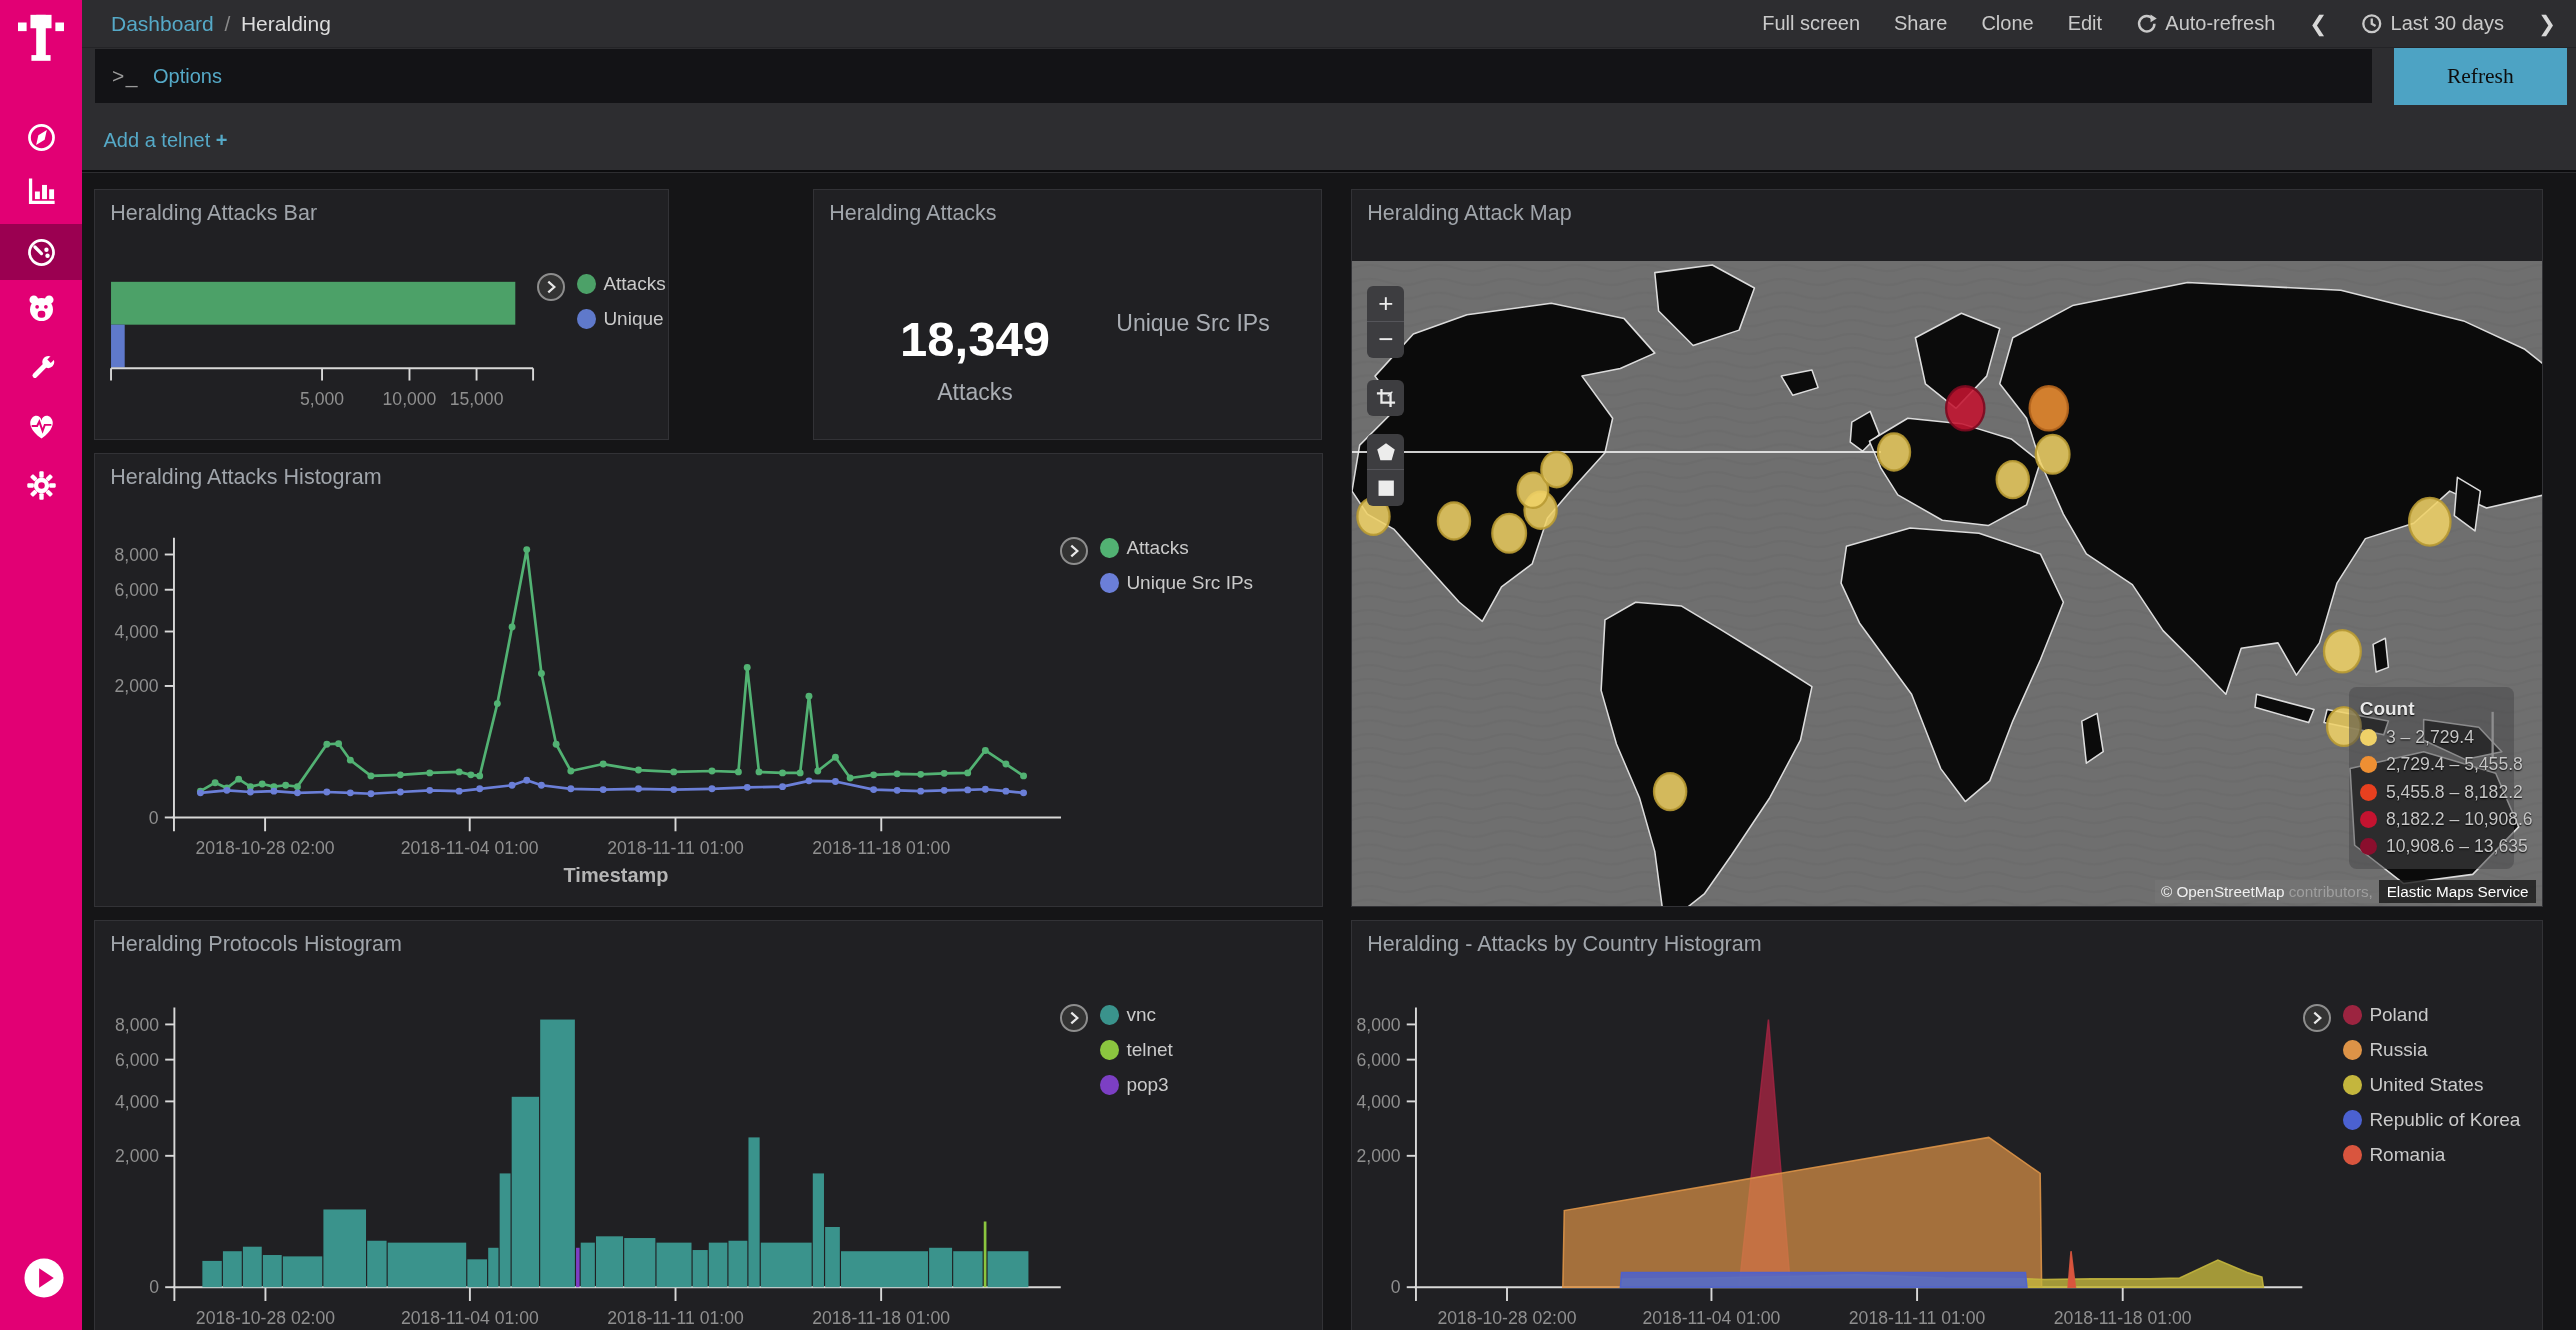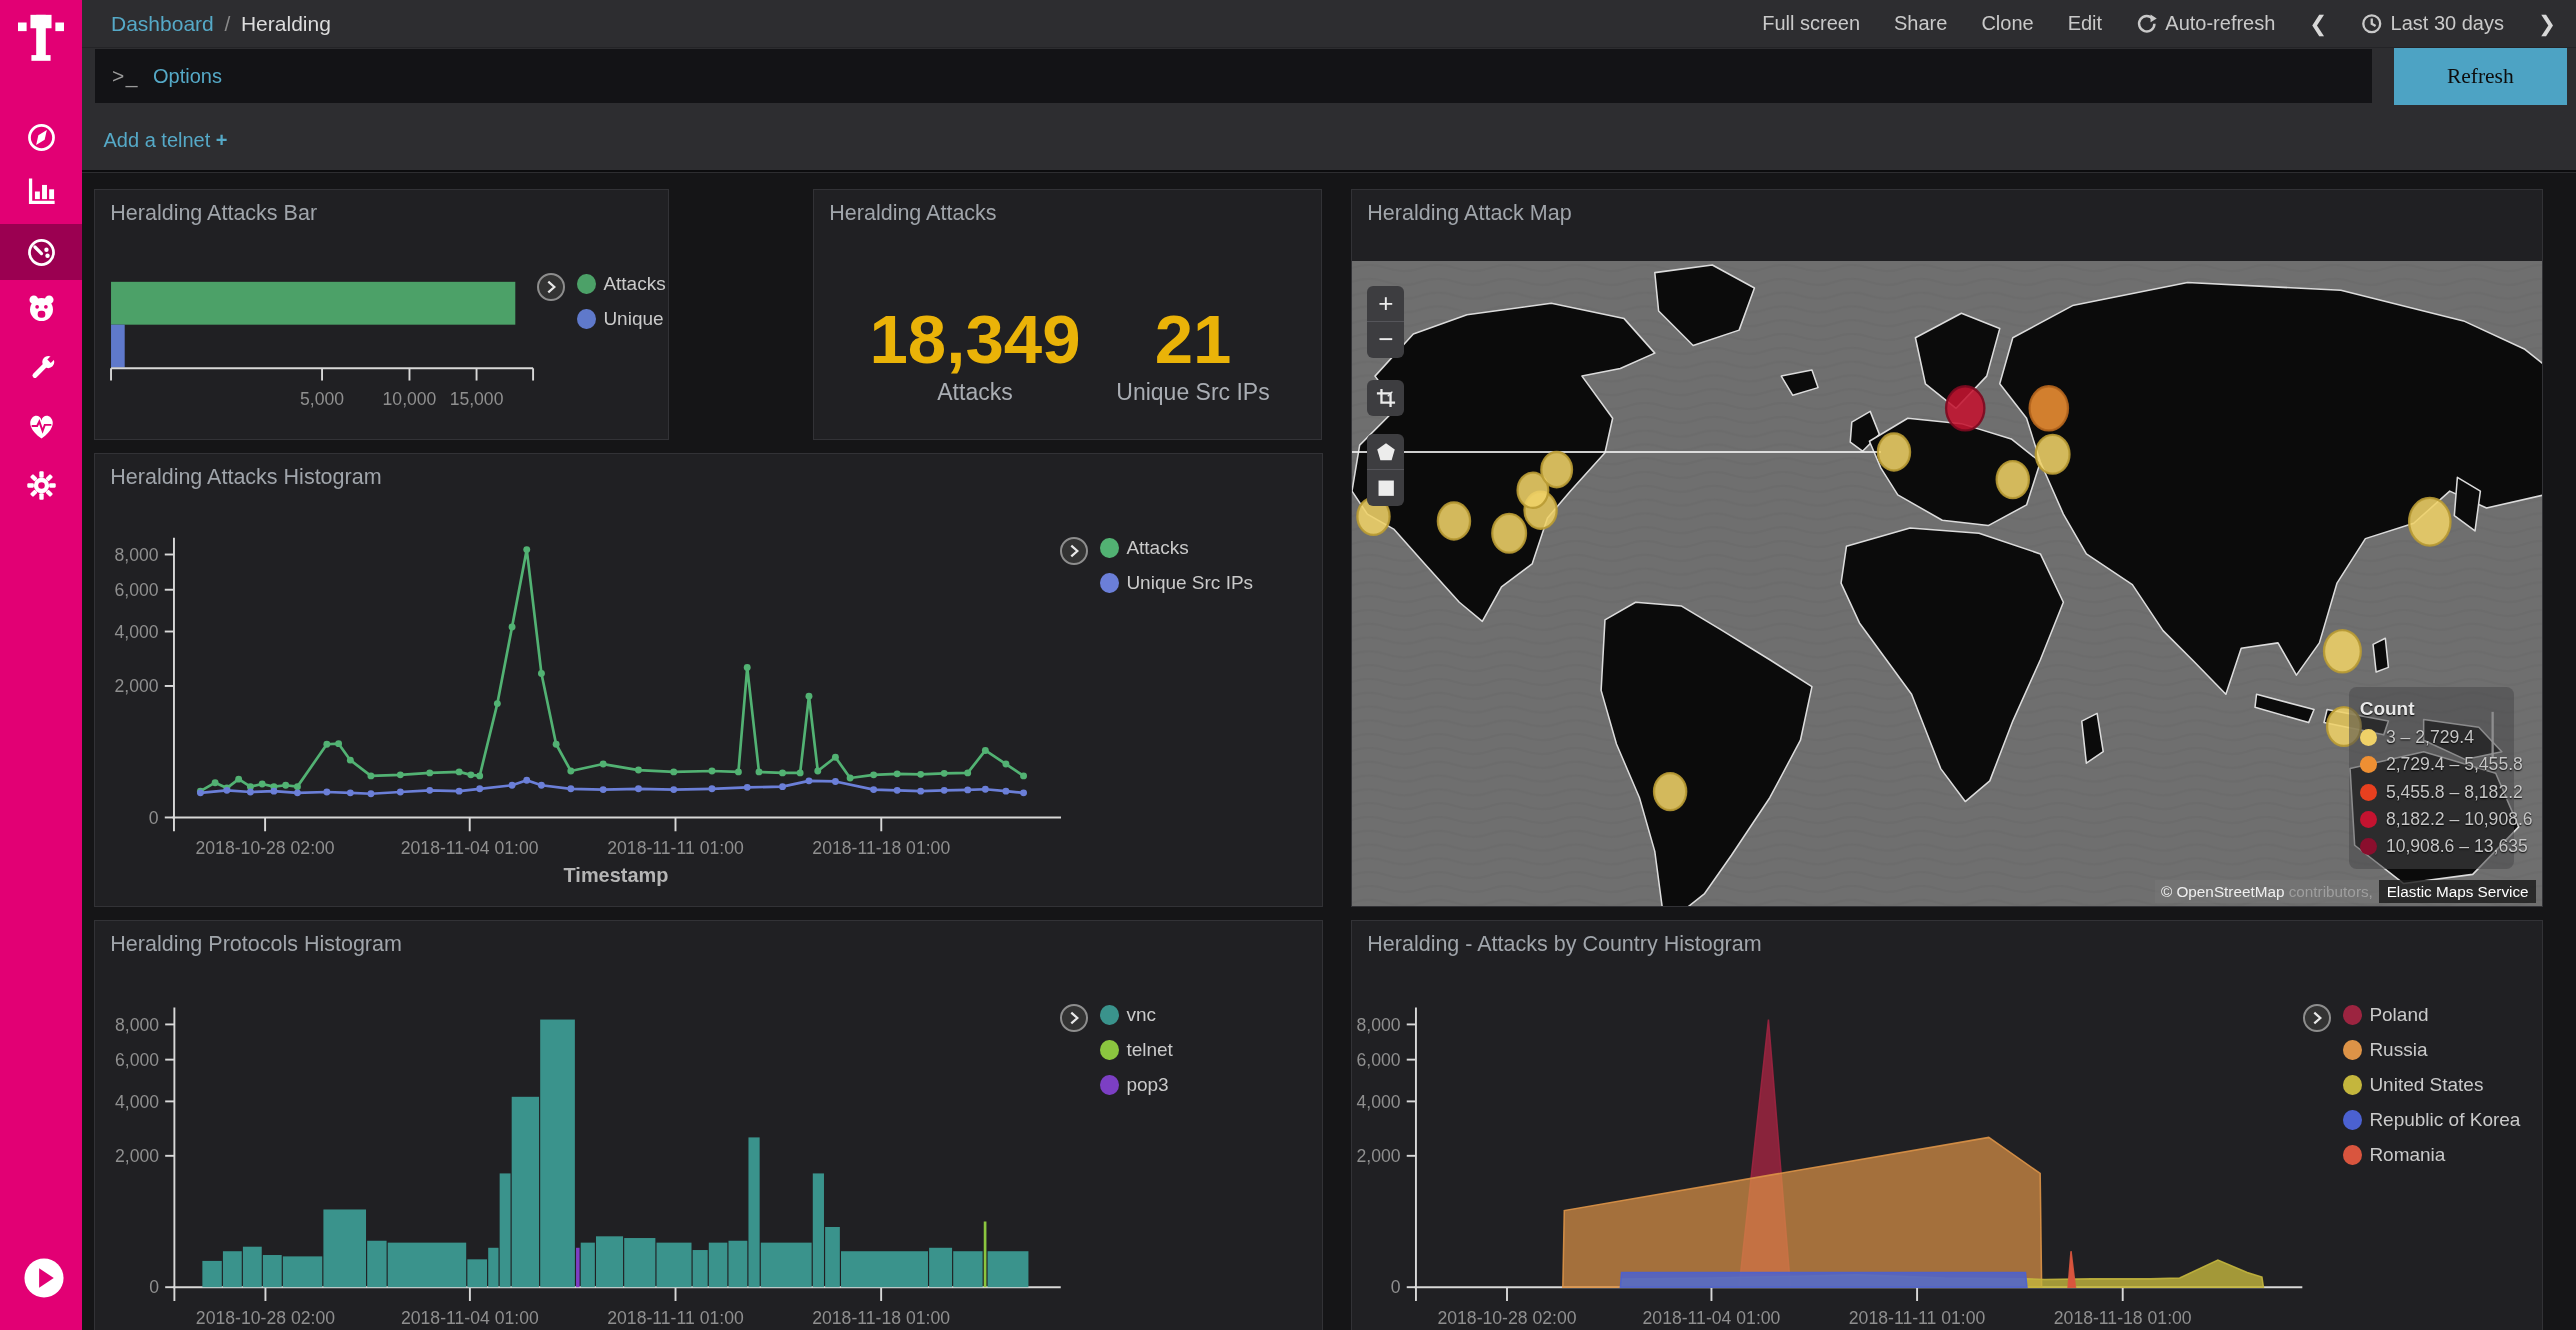--- a/index.html
+++ b/index.html
@@ -52,21 +52,21 @@
   
   .legend{position:absolute;display:flex;gap:12.3px;z-index:6;}
   .legend-arrow{width:28px;height:28px;border-radius:50%;border:2.3px solid #8d8d8d;background:#333;flex:none;
                 display:flex;align-items:center;justify-content:center;cursor:pointer;}
   .legend-items{display:flex;flex-direction:column;gap:13px;}
   .legend-item{display:flex;align-items:center;gap:7.7px;cursor:pointer;}
   .legend-dot{width:18.4px;height:20px;border-radius:50%;flex:none;}
   .legend-label{font-size:19px;color:#cacaca;white-space:nowrap;}
   
   .metric-block{position:absolute;top:115px;text-align:center;}
-  .metric-value{font-size:69px;font-weight:700;color:#eab308;line-height:69px;}
+  .metric-value{font-size:49px;font-weight:700;color:#ffffff;line-height:69px;}
   .metric-label{font-size:23px;color:#a9adb3;margin-top:4.6px;}
   
   #map-box{position:absolute;left:0;top:71px;width:1192px;height:648px;background:#6f6f6f;overflow:hidden;}
   .map-ctrl{position:absolute;left:15.3px;width:37px;background:#3d3d40;border-radius:6.1px;z-index:8;overflow:hidden;}
   .map-btn{width:37px;height:36px;display:flex;align-items:center;justify-content:center;color:#ececec;
            font-size:26px;cursor:pointer;border-bottom:0.8px solid #55555a;}
   .map-btn:last-child{border-bottom:none;}
   #map-legend{position:absolute;left:997px;top:426px;width:165px;padding:10.7px 9.2px 12.3px 10.7px;border-radius:7.7px;
               background:rgba(72,72,74,0.55);z-index:9;}
   #map-legend-title{font-size:19px;font-weight:bold;color:#e8e8e8;margin-bottom:7.7px;text-shadow:0 0.8px 1.5px #000;}
@@ -241,21 +241,20 @@
     </div>
   </section>
 
   <section class="panel" id="panel-metric">
     <div class="panel-title">Heralding Attacks</div>
     <div class="metric-block" style="left:46px;width:230px">
       <div class="metric-value">18,349</div>
       <div class="metric-label">Attacks</div>
     </div>
     <div class="metric-block" style="left:268px;width:222px">
-      <div class="metric-value">21</div>
       <div class="metric-label">Unique Src IPs</div>
     </div>
   </section>
 
   <section class="panel" id="panel-map">
     <div class="panel-title">Heralding Attack Map</div>
     <div id="map-box">
       <svg width="1192" height="648" viewBox="0 0 1555 845">
         <defs>
           <pattern id="waves" width="90" height="18" patternUnits="userSpaceOnUse">

